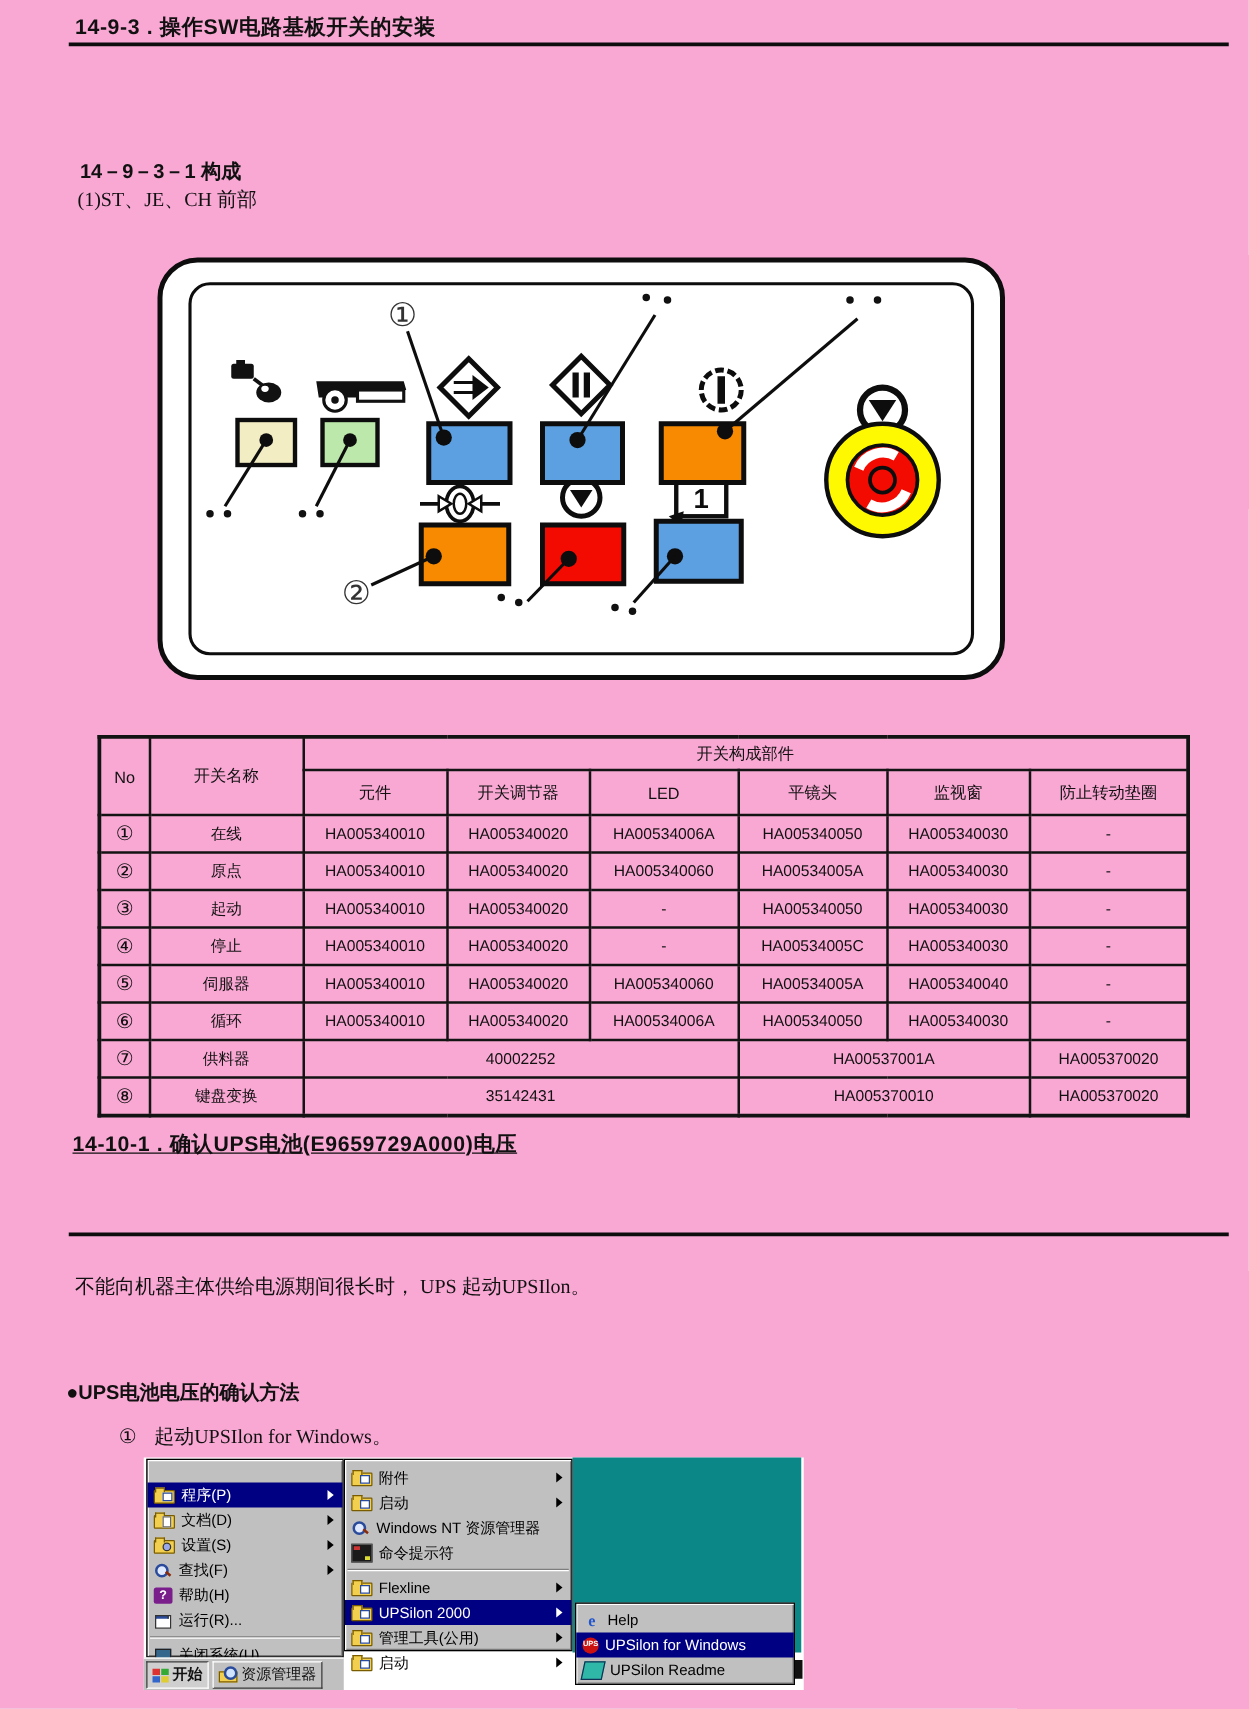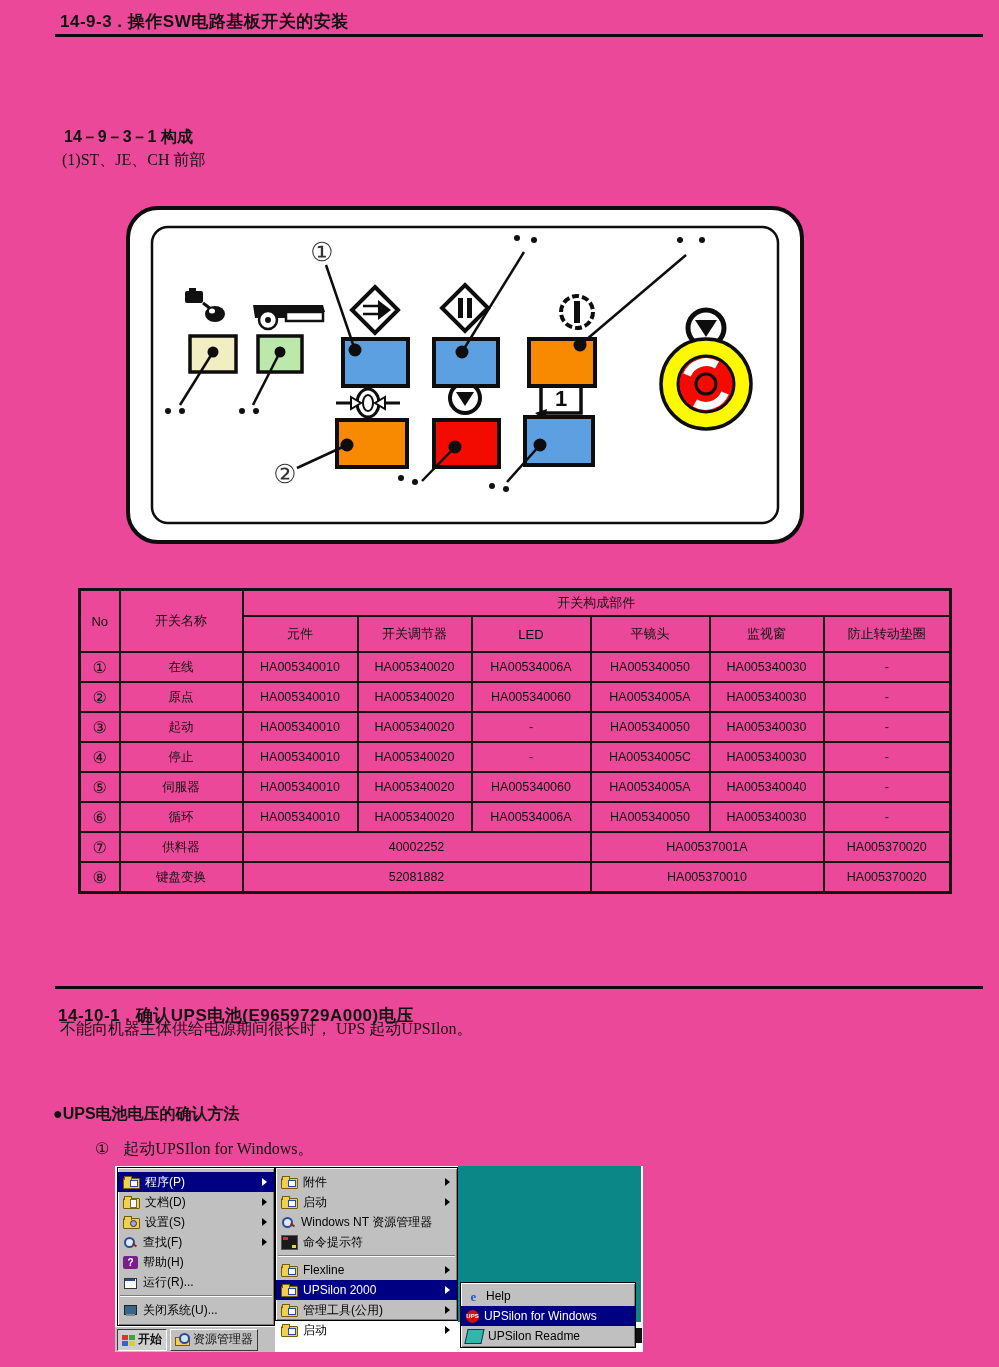--- a/index.html
+++ b/index.html
@@ -1,16 +1,16 @@
 <!DOCTYPE html>
 <html><head>
 <meta charset="utf-8">
 <style>
   html,body{margin:0;padding:0;background:#e8e8e8;}
-  .page{position:relative;width:999px;height:1367px;background:#ec4899;margin:0 auto;
+  .page{position:relative;width:999px;height:1367px;background:#f9a8d4;margin:0 auto;
         font-family:"Liberation Sans",sans-serif;color:#111;overflow:hidden;}
   .h1{position:absolute;font-size:17px;font-weight:bold;letter-spacing:.5px;white-space:nowrap;}
   .rule{position:absolute;height:3px;background:#0d0d0d;}
   .body{position:absolute;font-size:16px;font-family:"Liberation Serif",serif;white-space:nowrap;margin:0;}
   .h2{position:absolute;font-size:16px;font-weight:bold;white-space:nowrap;}
   .step{position:absolute;left:95px;top:1139px;font-size:16px;font-family:"Liberation Serif",serif;text-align:center;}
   .step .no{margin-right:14px;}
   
   table.parts{position:absolute;left:78px;top:588px;border-collapse:collapse;table-layout:fixed;
               font-size:12.5px;font-family:"Liberation Sans",sans-serif;}
@@ -19,21 +19,21 @@
   table.parts{border:3px solid #131313;}
   table.parts thead tr:first-child th{height:24px;font-size:13px;}
   table.parts thead tr:last-child th{height:34px;font-size:13px;}
   table.parts tbody td{height:28px;}
   td.cno{font-size:16px;}
   
   .shot{position:absolute;left:115px;top:1166px;width:528px;height:186px;background:#fff;}
   .desktop{position:absolute;left:343px;top:0;width:183px;height:156px;}
   .menu{position:absolute;background:#c0c0c0;border:1px solid #000;
         box-shadow:inset 1px 1px 0 #ffffff, inset -1px -1px 0 #7a7a7a;}
-  .left-menu{left:2px;top:1px;width:158px;height:159px;padding-top:4px;box-sizing:border-box;}
+  .left-menu{left:2px;top:1px;width:158px;height:159px;padding-top:18px;box-sizing:border-box;}
   .mid-menu{left:160px;top:1px;width:183px;height:154px;padding-top:4px;box-sizing:border-box;}
   .right-menu{left:345px;top:116px;width:176px;height:66px;padding-top:3px;box-sizing:border-box;}
   .mi{height:20px;display:flex;align-items:center;gap:5px;padding:0 3px 0 5px;font-size:12px;
       color:#000;white-space:nowrap;overflow:hidden;}
   .mi.hl{background:#000082;color:#fff;}
   .mi-label{flex:0 1 auto;overflow:hidden;}
   .mi-arrow{width:0;height:0;border:4px solid transparent;border-left:5px solid currentColor;
             margin-left:auto;flex:0 0 auto;}
   .mi-sep{height:0;border-top:1px solid #7d7d7d;border-bottom:1px solid #fff;margin:3px 2px;}
   .taskbar{position:absolute;left:0;top:160px;width:160px;height:26px;background:#c0c0c0;
@@ -276,28 +276,28 @@
       <tr>
         <td class="cno">⑦</td>
           <td>供料器</td>
         <td colspan="3">40002252</td>
         <td colspan="2">HA00537001A</td>
         <td>HA005370020</td>
       </tr>
       <tr>
         <td class="cno">⑧</td>
           <td>键盘变换</td>
-        <td colspan="3">52081882</td>
+        <td colspan="3">35142431</td>
         <td colspan="2">HA005370010</td>
         <td>HA005370020</td>
       </tr>
     </tbody>
   </table>
 
-  <div class="h1" style="left:58px;top:1004px;">14-10-1 . 确认UPS电池(E9659729A000)电压</div>
+  <div class="h1" style="left:58px;top:904px;text-decoration:underline;">14-10-1 . 确认UPS电池(E9659729A000)电压</div>
   <div class="rule" style="left:55px;top:986px;width:928px;"></div>
   <p class="body" style="left:60px;top:1019px;">不能向机器主体供给电源期间很长时， UPS 起动UPSIlon。</p>
   <div class="body" style="left:53px;top:1104px;font-weight:bold;font-family:'Liberation Sans',sans-serif;">●UPS电池电压的确认方法</div>
   <div class="step">
     <span class="no">①</span><span>起动UPSIlon for Windows。</span>
   </div>
 
   <div class="shot">
     <div class="desktop" style="background:#0a8786;"></div>
 

